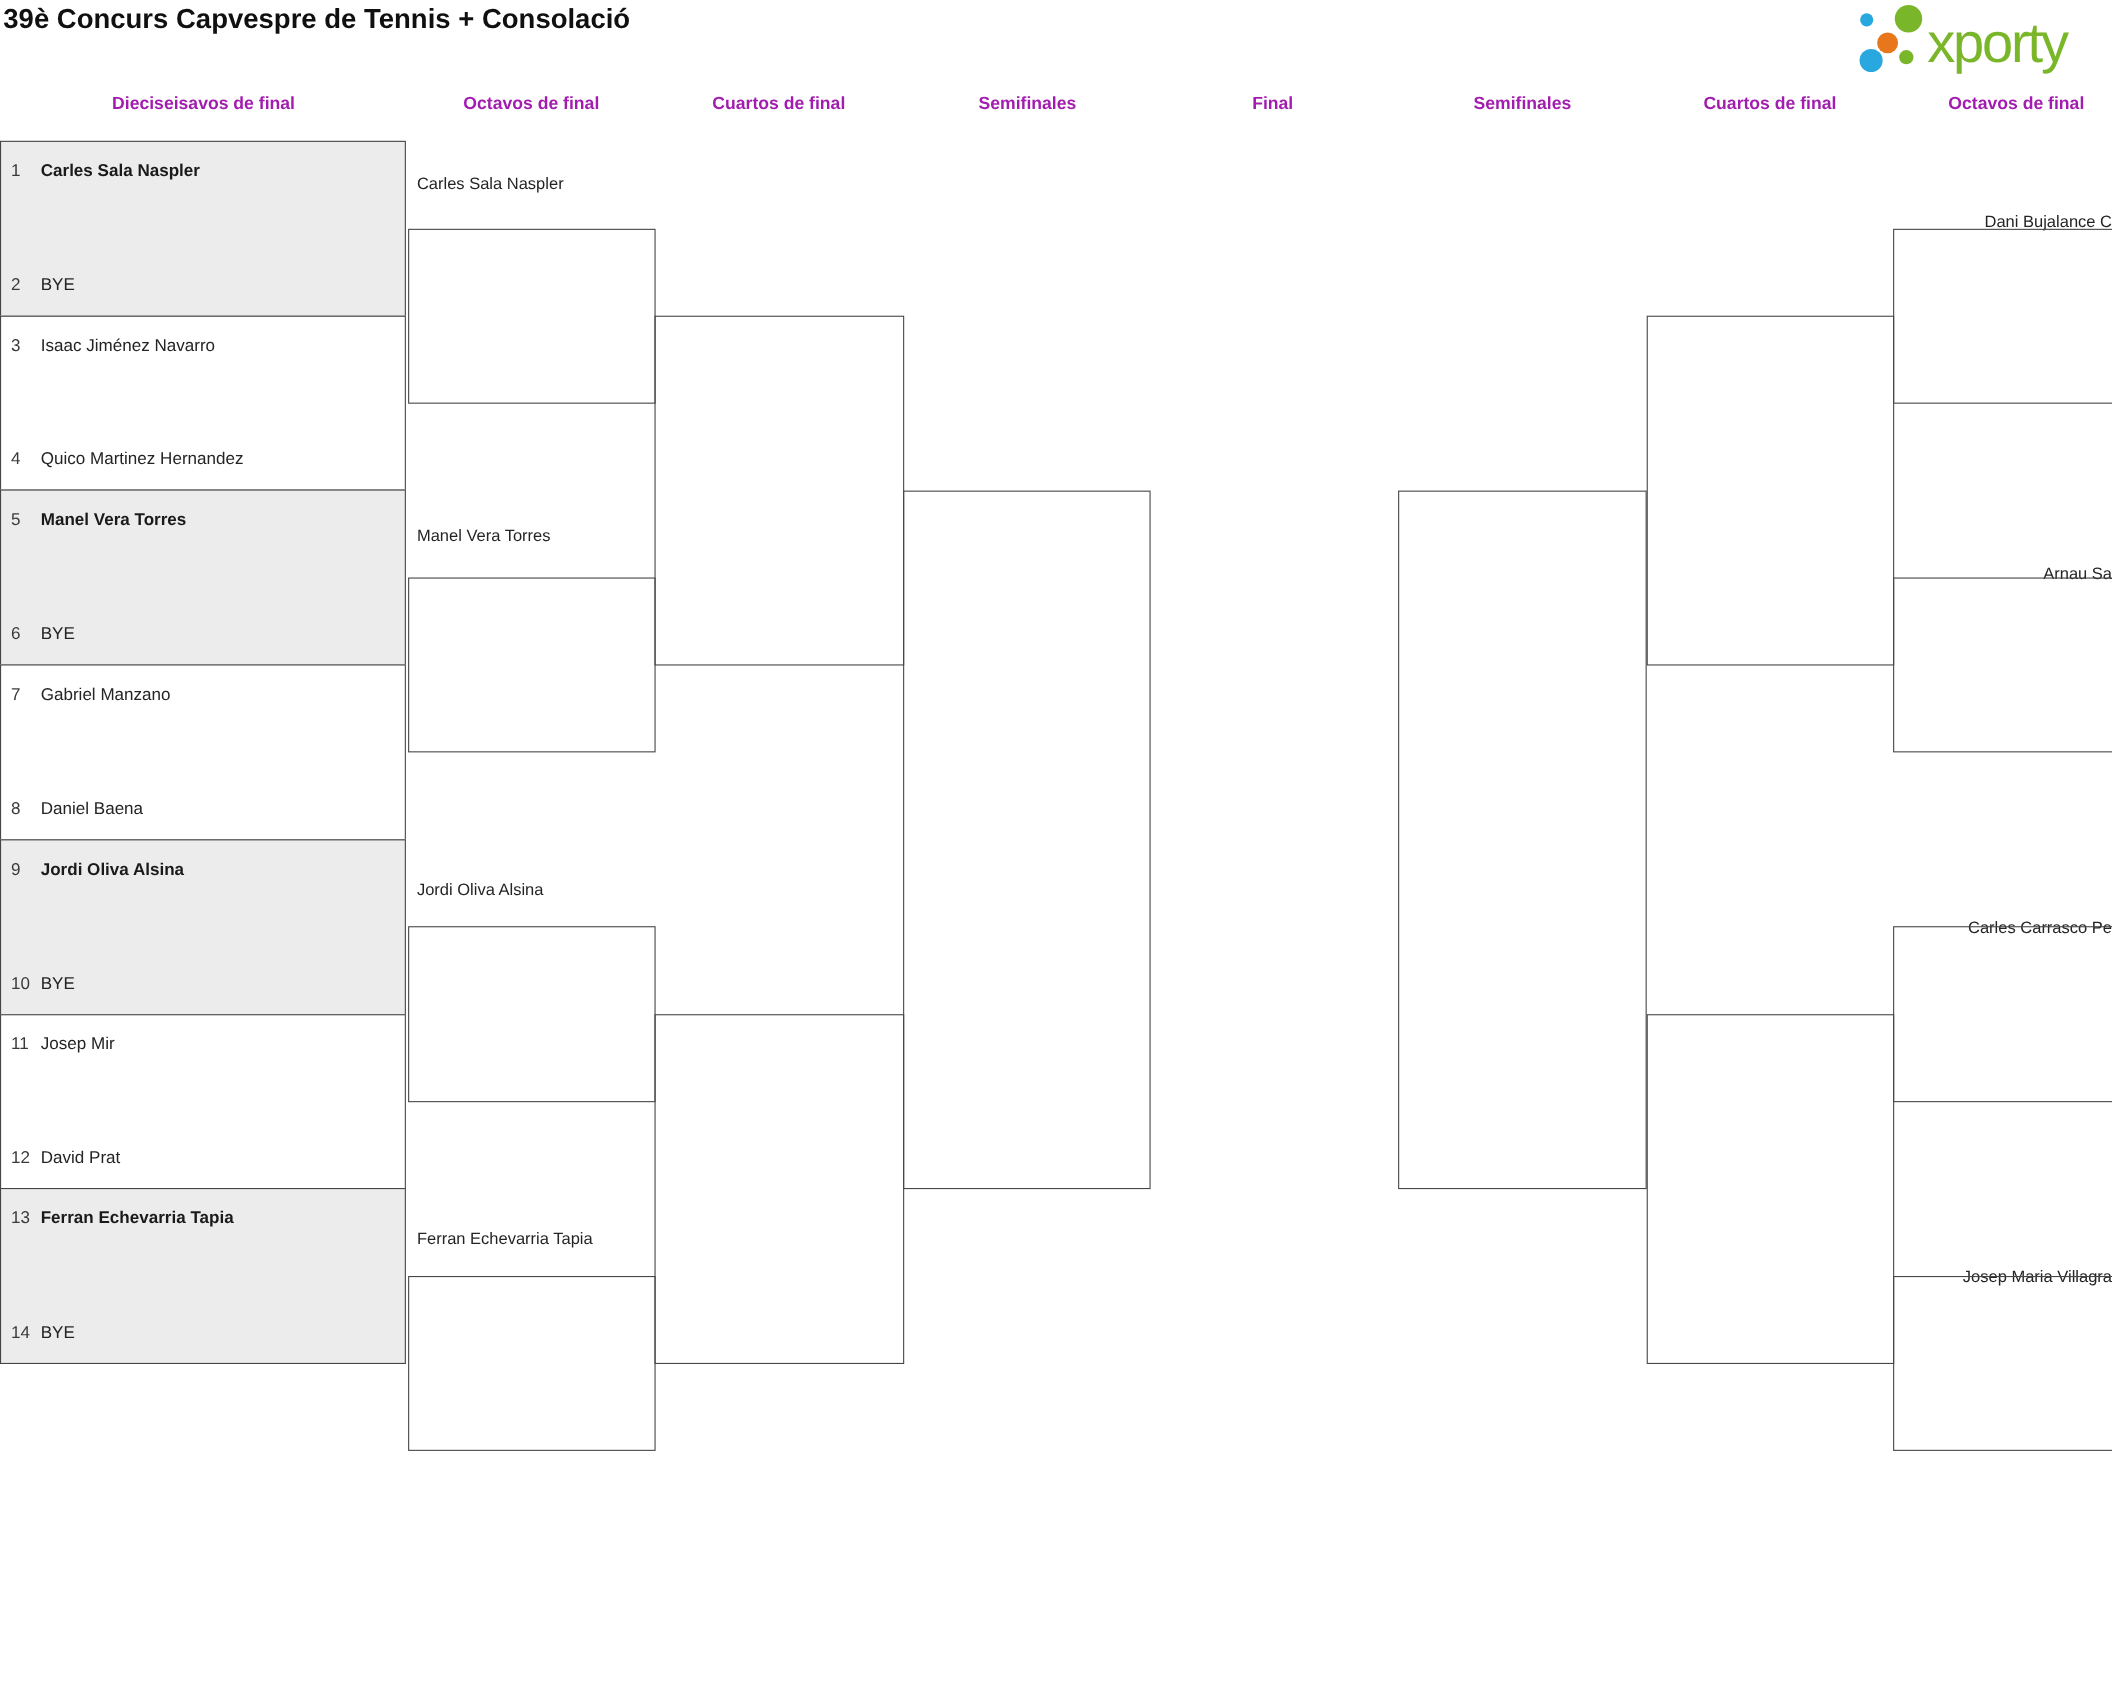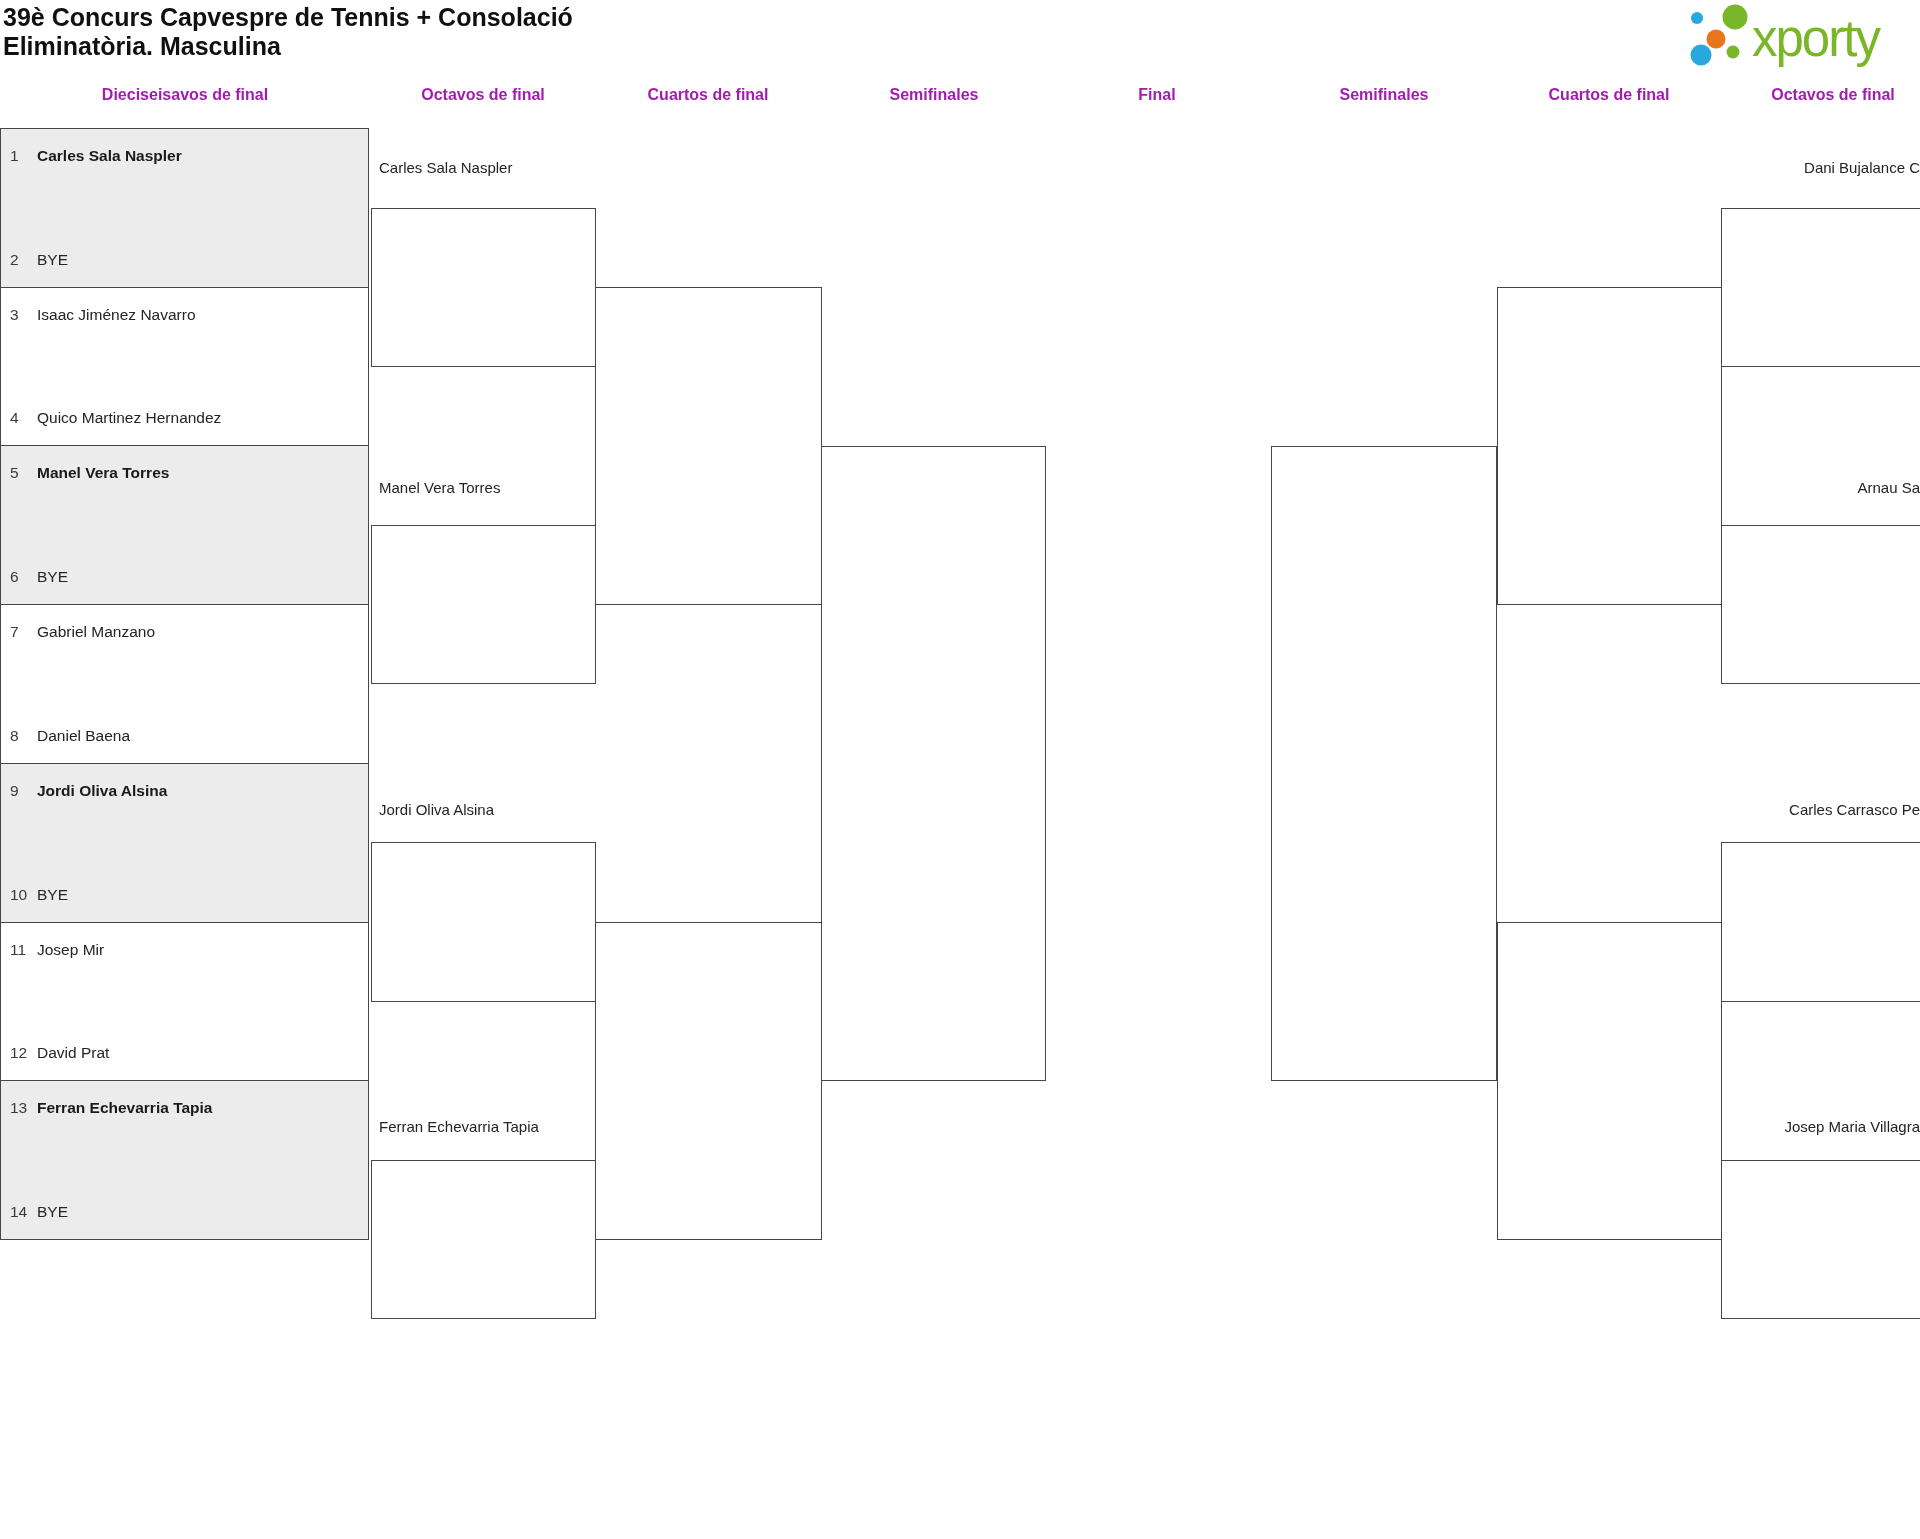--- a/index.html
+++ b/index.html
@@ -16,33 +16,32 @@
   .pair{position:absolute; left:0; width:369px; border:1px solid var(--border); box-sizing:border-box; background:#fff;}
   .pair.shaded{background:var(--shade);}
   .prow{position:absolute; left:0; right:0; height:22px; display:flex; align-items:center; padding-left:9px; font-size:15.5px;}
   .prow.a{top:16px;} .prow.b{bottom:16px;}
   .seed{flex:none; width:20px; font-weight:400; color:#3a3a3a;}
   .pname{color:#242424; margin-left:7px; white-space:nowrap;}
   .pname.bold{font-weight:700; color:#1a1a1a;}
   .mbox{position:absolute; border:1px solid var(--border); box-sizing:border-box; background:transparent;}
   .adv-label{position:absolute; height:22px; line-height:22px; font-size:15px; color:#242424; white-space:nowrap;}
   .adv-label.left{left:379px;}
-  .adv-label.right{right:0; text-align:left;}
+  .adv-label.right{right:0; text-align:left;margin-top:34px;}
   .logo{position:absolute; left:1680px; top:4px; width:240px; height:64px;}
   .logo-dots{position:absolute; left:0; top:0;}
   .logo-text{position:absolute; left:72px; top:10px; font-size:51px; line-height:50px; font-weight:400; letter-spacing:-2px; color:var(--green);}
 </style>
 </head>
 <body>
 
 <div class="canvas">
 
   <div class="title">
     <div>39è Concurs Capvespre de Tennis + Consolació</div>
-    <div>Eliminatòria. Masculina</div>
   </div>
 
   <div class="logo">
     <svg class="logo-dots" width="68" height="62" viewBox="0 0 68 62">
       <circle cx="17" cy="14" r="6" fill="var(--blue)"></circle>
       <circle cx="55" cy="13" r="12.5" fill="var(--green)"></circle>
       <circle cx="36" cy="35" r="9.5" fill="var(--orange)"></circle>
       <circle cx="21" cy="51" r="10.5" fill="var(--blue)"></circle>
       <circle cx="53" cy="48" r="6.5" fill="var(--green)"></circle>
     </svg>

